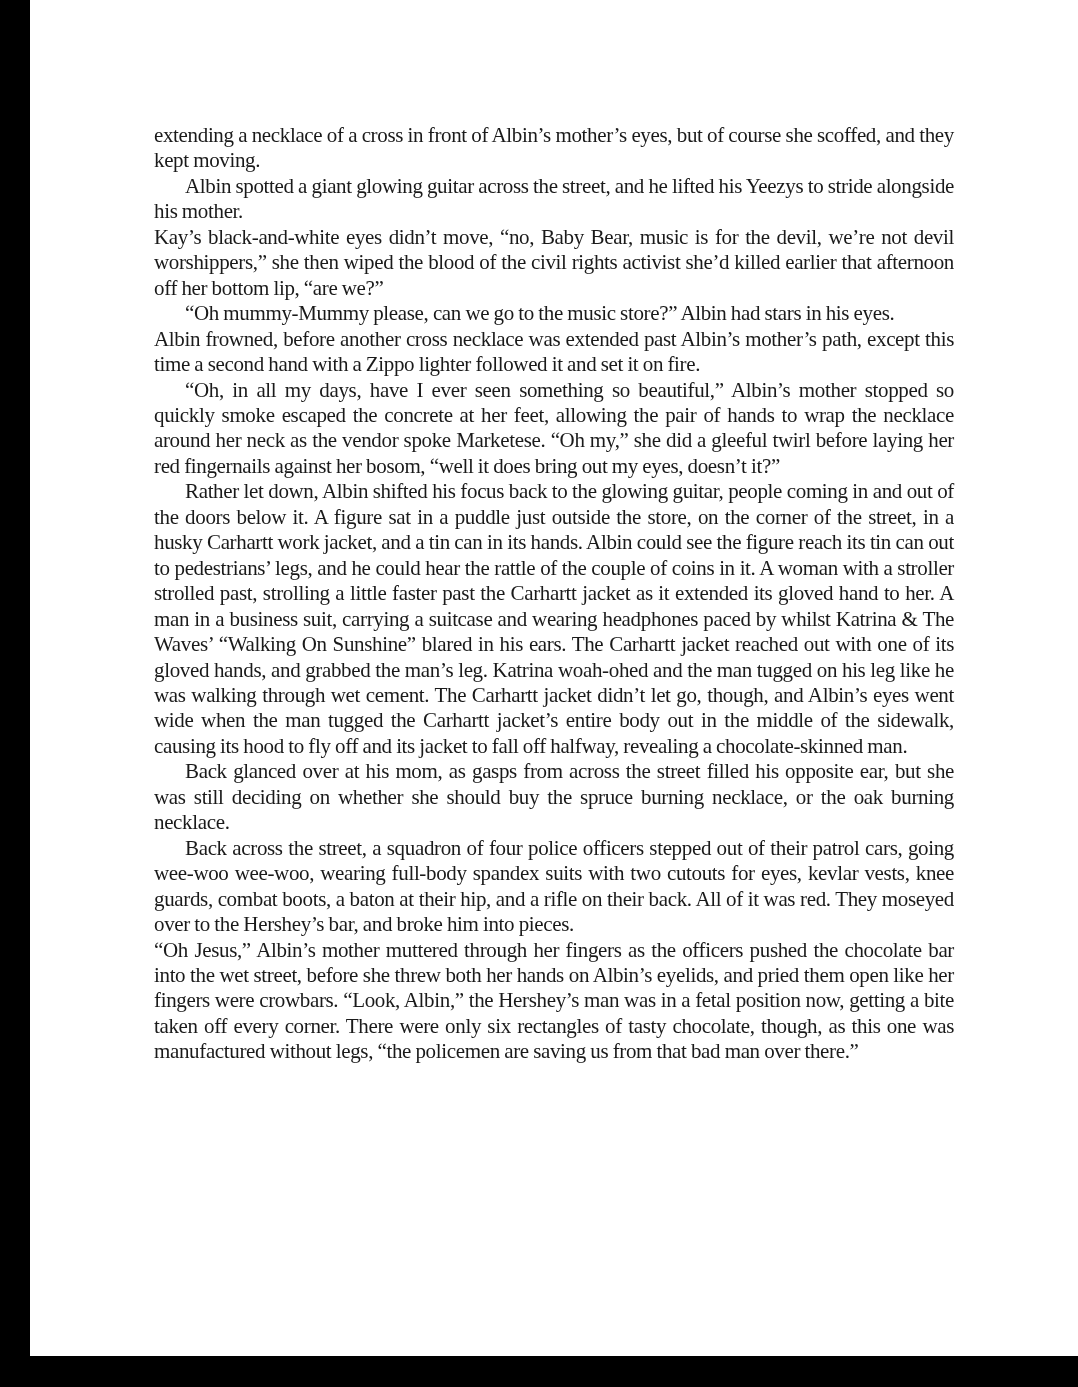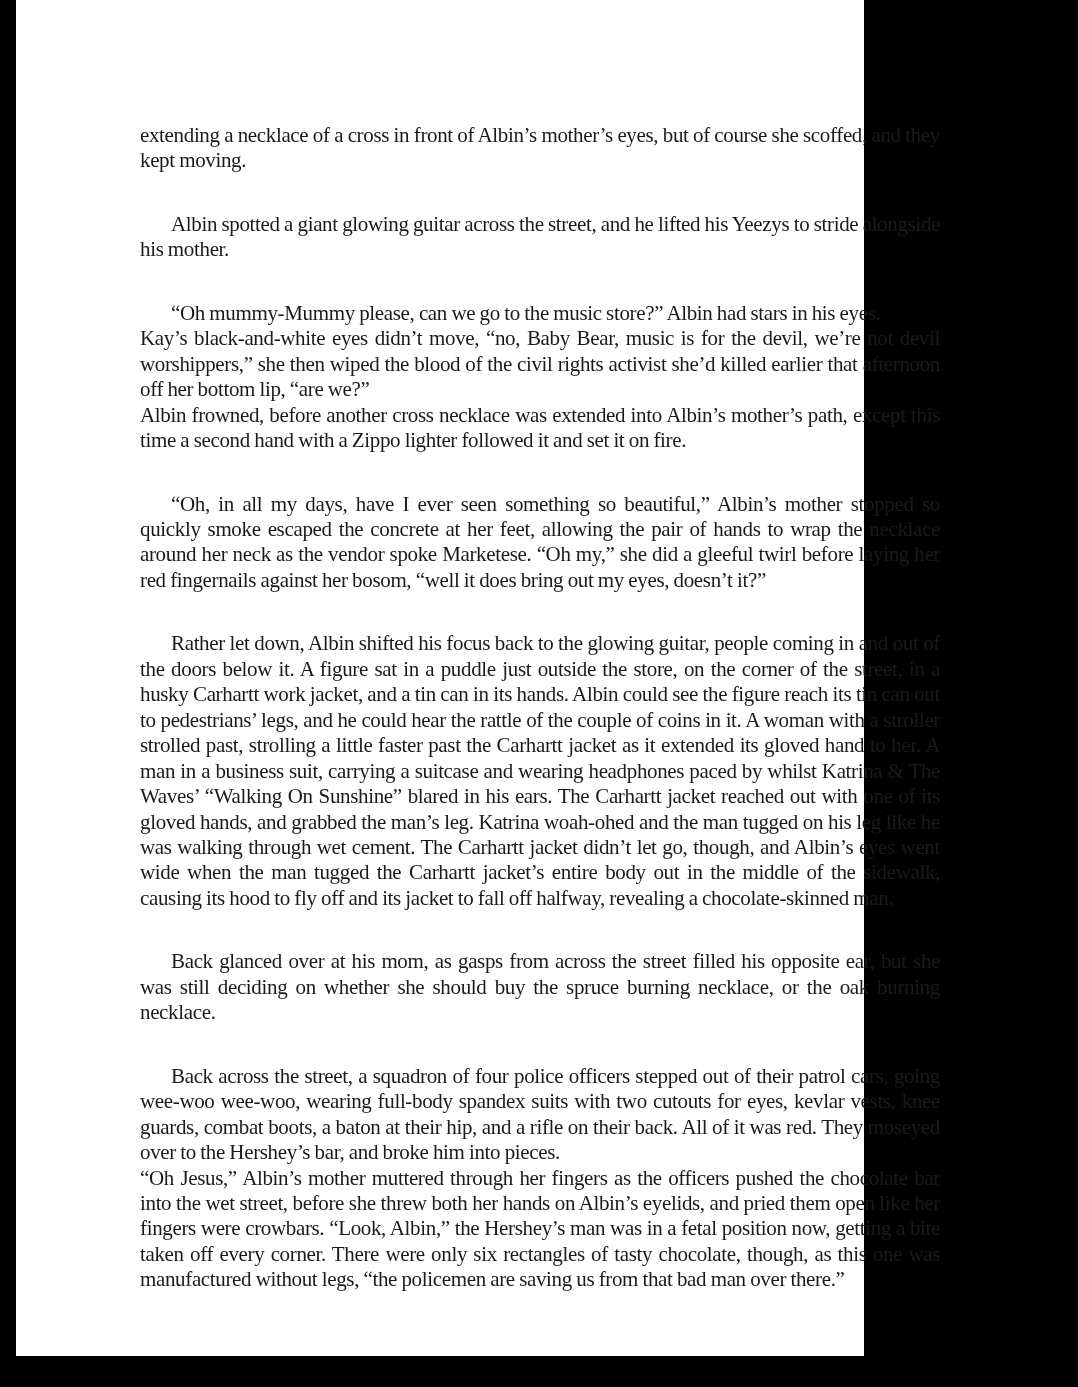--- a/index.html
+++ b/index.html
@@ -8,23 +8,23 @@
       background: #000000;
     }
     body {
       width: 1078px;
       height: 1387px;
       position: relative;
       overflow: hidden;
     }
     .page {
       position: absolute;
-      left: 16px;
+      left: 30px;
       top: 0;
-      width: 848px;
+      width: 1048px;
       height: 1356px;
       background: #ffffff;
     }
     .text-column {
       position: absolute;
       left: 124px;
       top: 123px;
       width: 800px;
       font-family: "Liberation Serif", "DejaVu Serif", serif;
       font-size: 21px;
@@ -33,35 +33,34 @@
       text-align: justify;
       letter-spacing: -0.35px;
       word-spacing: -0.5px;
     }
     .para {
       margin: 0;
       padding: 0;
     }
     .para.indent {
       text-indent: 31px;
-      margin-top: 38px;
     }
     .para.flush {
       text-indent: 0;
     }
   </style>
 </head>
 <body>
 
 <div class="page">
   <div class="text-column">
     <p class="para flush">extending a necklace of a cross in front of Albin’s mother’s eyes, but of course she scoffed, and they kept moving.</p>
     <p class="para indent">Albin spotted a giant glowing guitar across the street, and he lifted his Yeezys to stride alongside his mother.</p>
+    <p class="para flush">Kay’s black-and-white eyes didn’t move, “no, Baby Bear, music is for the devil, we’re not devil worshippers,” she then wiped the blood of the civil rights activist she’d killed earlier that afternoon off her bottom lip, “are we?”</p>
     <p class="para indent">“Oh mummy-Mummy please, can we go to the music store?” Albin had stars in his eyes.</p>
-    <p class="para flush">Kay’s black-and-white eyes didn’t move, “no, Baby Bear, music is for the devil, we’re not devil worshippers,” she then wiped the blood of the civil rights activist she’d killed earlier that afternoon off her bottom lip, “are we?”</p>
-    <p class="para flush">Albin frowned, before another cross necklace was extended into Albin’s mother’s path, except this time a second hand with a Zippo lighter followed it and set it on fire.</p>
+    <p class="para flush">Albin frowned, before another cross necklace was extended past Albin’s mother’s path, except this time a second hand with a Zippo lighter followed it and set it on fire.</p>
     <p class="para indent">“Oh, in all my days, have I ever seen something so beautiful,” Albin’s mother stopped so quickly smoke escaped the concrete at her feet, allowing the pair of hands to wrap the necklace around her neck as the vendor spoke Marketese. “Oh my,” she did a gleeful twirl before laying her red fingernails against her bosom, “well it does bring out my eyes, doesn’t it?”</p>
     <p class="para indent">Rather let down, Albin shifted his focus back to the glowing guitar, people coming in and out of the doors below it. A figure sat in a puddle just outside the store, on the corner of the street, in a husky Carhartt work jacket, and a tin can in its hands. Albin could see the figure reach its tin can out to pedestrians’ legs, and he could hear the rattle of the couple of coins in it. A woman with a stroller strolled past, strolling a little faster past the Carhartt jacket as it extended its gloved hand to her. A man in a business suit, carrying a suitcase and wearing headphones paced by whilst Katrina &amp; The Waves’ “Walking On Sunshine” blared in his ears. The Carhartt jacket reached out with one of its gloved hands, and grabbed the man’s leg. Katrina woah-ohed and the man tugged on his leg like he was walking through wet cement. The Carhartt jacket didn’t let go, though, and Albin’s eyes went wide when the man tugged the Carhartt jacket’s entire body out in the middle of the sidewalk, causing its hood to fly off and its jacket to fall off halfway, revealing a chocolate-skinned man.</p>
     <p class="para indent">Back glanced over at his mom, as gasps from across the street filled his opposite ear, but she was still deciding on whether she should buy the spruce burning necklace, or the oak burning necklace.</p>
     <p class="para indent">Back across the street, a squadron of four police officers stepped out of their patrol cars, going wee-woo wee-woo, wearing full-body spandex suits with two cutouts for eyes, kevlar vests, knee guards, combat boots, a baton at their hip, and a rifle on their back. All of it was red. They moseyed over to the Hershey’s bar, and broke him into pieces.</p>
     <p class="para flush">“Oh Jesus,” Albin’s mother muttered through her fingers as the officers pushed the chocolate bar into the wet street, before she threw both her hands on Albin’s eyelids, and pried them open like her fingers were crowbars. “Look, Albin,” the Hershey’s man was in a fetal position now, getting a bite taken off every corner. There were only six rectangles of tasty chocolate, though, as this one was manufactured without legs, “the policemen are saving us from that bad man over there.”</p>
   </div>
 </div>
 
 </body></html>

